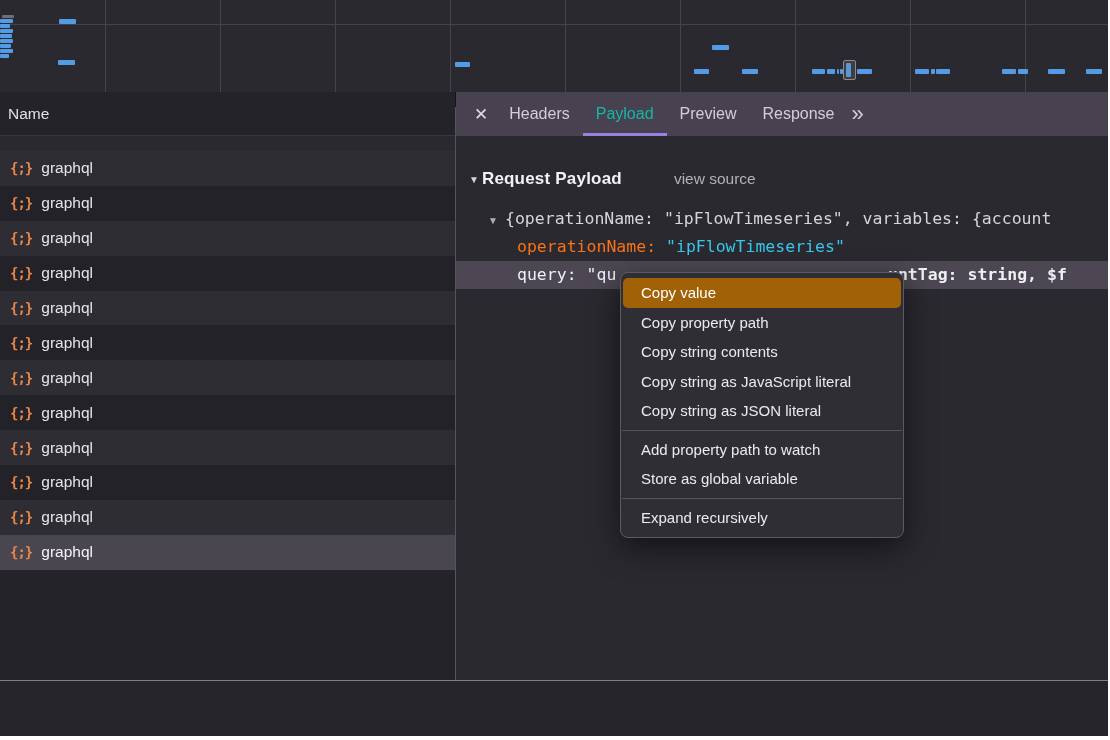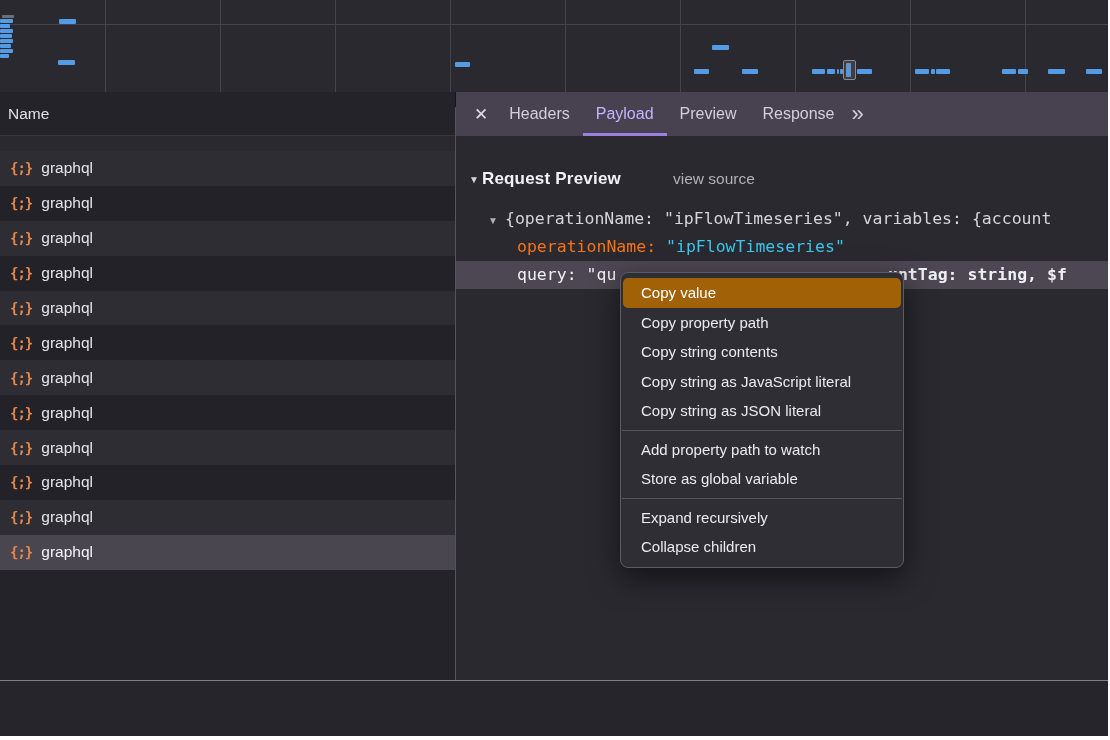--- a/index.html
+++ b/index.html
@@ -21,21 +21,21 @@
 
   
   .header-row { position: absolute; left: 0; top: 92px; width: 100%; height: 44px; display: flex; text-align: center; }
   .name-header { width: 456px; height: 44px; background: #242329; display: flex; align-items: center;
     padding-left: 8px; font-size: 15.5px; color: #e2e1e6; border-right: 1px solid #141318;
     border-bottom: 1px solid #38373d; }
   .tab-bar { flex: 1; height: 44px; background: #474150; display: flex; align-items: center;
     color: #d3cddd; font-size: 16px; }
   .close-btn { margin: 0 8px 0 18px; font-size: 17px; color: #dcd8e4; cursor: default; }
   .tab { position: relative; padding: 0 13px; height: 44px; line-height: 44px; white-space: nowrap; }
-  .tab.selected { color: #c4b5fd; }
+  .tab.selected { color: #14b8a6; }
   .tab.selected::after { content: ""; position: absolute; left: 0; right: 0; bottom: 0; height: 3px; background: #9b80e2; }
   .overflow-btn { margin-left: 4px; font-size: 22px; color: #d3cddd; line-height: 44px; }
 
   
   .request-list { position: absolute; left: 0; top: 151px; width: 455px; height: 529px; background: #242329; }
   .req-row { height: 34.9px; display: flex; align-items: center; padding-left: 10px;
     font-size: 15.5px; color: #e6e5ea; }
   .req-row.odd { background: #2e2d33; }
   .req-row.even { background: #232228; }
   .req-row.selected { background: #4a4650; color: #f5f4f8; }
@@ -182,21 +182,21 @@
       </div>
       <div class="req-row even selected">
         <span class="req-icon">{;}</span>
         <span>graphql</span>
       </div>
     </div>
 
   <div class="right-pane">
     <div class="section-row">
       <span class="section-caret">▼</span>
-      <span class="section-title">Request Preview</span>
+      <span class="section-title">Request Payload</span>
       <span class="view-source">view source</span>
     </div>
     <div class="tree">
       <div class="tree-row row-root"><span class="caret">▼</span><span>{operationName: "ipFlowTimeseries", variables: {account</span></div>
       <div class="tree-row row-child"><span class="key">operationName: </span><span class="string">"ipFlowTimeseries"</span></div>
       <div class="tree-row row-child row-selected"><span>query: "qu</span><span class="clip-right">untTag: string, $f</span></div>
     </div>
   </div>
 
   <div class="v-divider"></div>
@@ -207,16 +207,15 @@
       <div class="menu-item highlighted">Copy value</div>
       <div class="menu-item">Copy property path</div>
       <div class="menu-item">Copy string contents</div>
       <div class="menu-item">Copy string as JavaScript literal</div>
       <div class="menu-item">Copy string as JSON literal</div>
       <div class="menu-sep"></div>
       <div class="menu-item">Add property path to watch</div>
       <div class="menu-item">Store as global variable</div>
       <div class="menu-sep"></div>
       <div class="menu-item">Expand recursively</div>
-      <div class="menu-item">Collapse children</div>
     </div>
 
 </div>
 
 </body></html>

